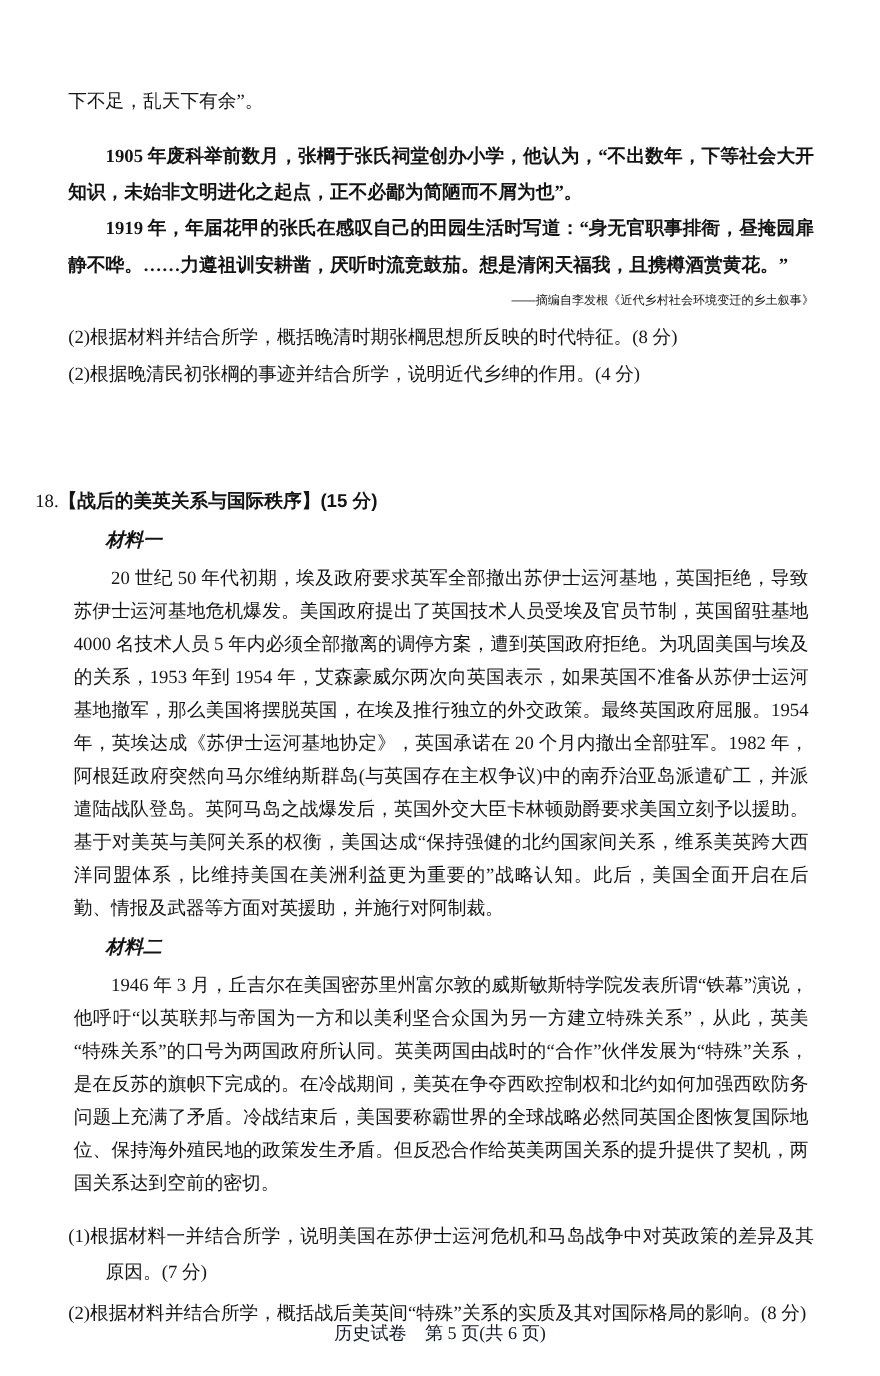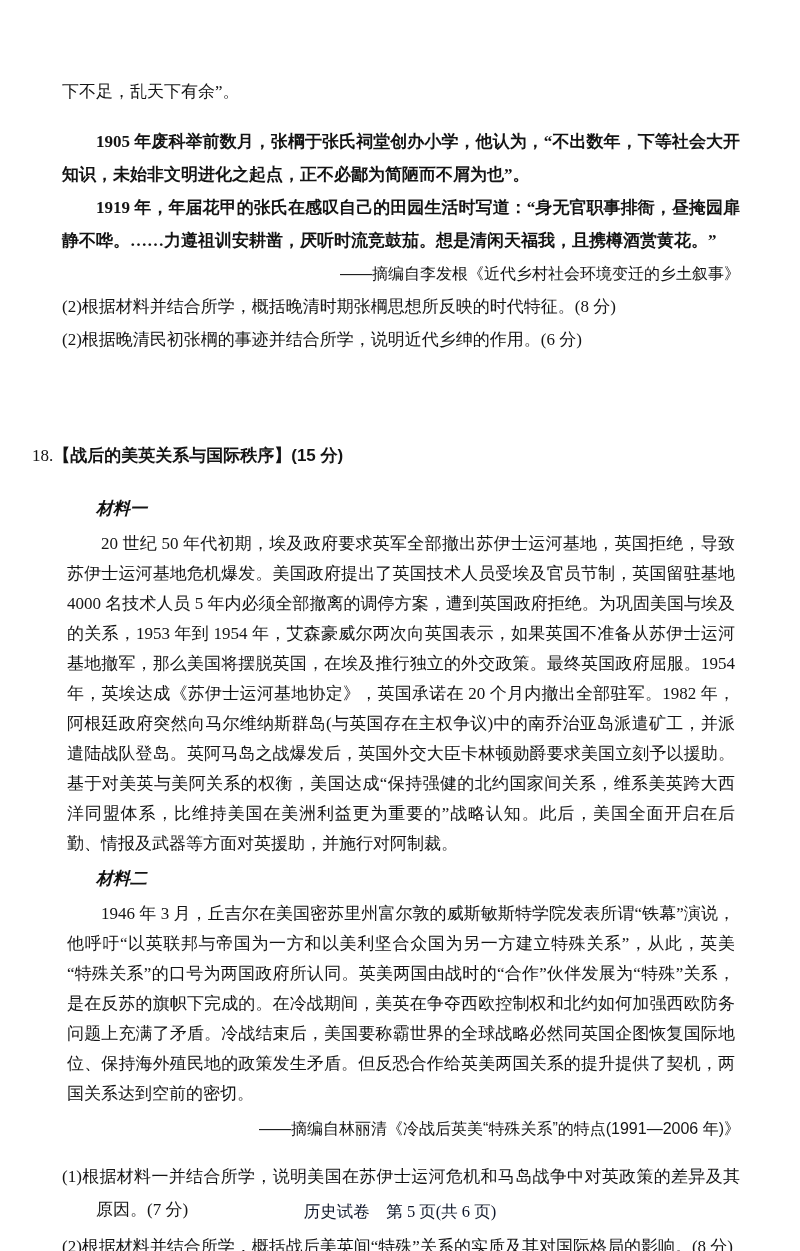--- a/index.html
+++ b/index.html
@@ -11,26 +11,26 @@
     overflow:hidden;
     font-family:"Liberation Serif","DejaVu Serif",serif;
     color:#141414;
     font-size:17px;
     box-sizing:border-box;
     padding:58px 60px 0 62px;
   }
   .q17-block{line-height:33px;}
   .tail-line{text-align:justify;}
   .para{text-align:justify;text-indent:2em;margin:0;font-weight:bold;}
-  .source-line{text-align:right;margin:0;font-family:"Liberation Sans","DejaVu Sans",sans-serif;font-size:16px;}
+  .source-line{text-align:right;margin:0;font-family:"Liberation Sans","DejaVu Sans",sans-serif;font-size:11px;}
   .q-item{text-align:justify;margin:0;}
   .q-item-hang{padding-left:2em;text-indent:-2em;text-align:justify;margin:0;}
 
   .q18-section{margin-top:84px;line-height:30px;}
-  .q18-head{margin-left:-30px;line-height:32px;margin-bottom:22px;}
+  .q18-head{margin-left:-30px;line-height:32px;margin-bottom:4px;}
   .q18-num{font-family:"Liberation Serif","DejaVu Serif",serif;}
   .q18-title{font-weight:bold;font-family:"Liberation Sans","DejaVu Sans",sans-serif;}
   .mat-label{font-weight:bold;text-indent:2em;margin:4px 0 2px 0;font-family:"Liberation Sans","DejaVu Sans",sans-serif;font-style:italic;}
   .mat-text{text-align:justify;text-indent:2em;margin:5px;line-height:30px;}
   .q18-questions{margin-top:16px;line-height:33px;}
   .q18-questions .q-item-hang + .q-item-hang{margin-top:4px;}
 
   .footer{
     position:absolute;left:0;bottom:28px;width:100%;
     text-align:center;font-size:16.5px;color:#0f172a;
@@ -40,34 +40,33 @@
 <body>
 
 <div class="page">
 
   <div class="q17-block">
     <p class="tail-line">下不足，乱天下有余”。</p>
     <p class="para">1905 年废科举前数月，张棡于张氏祠堂创办小学，他认为，“不出数年，下等社会大开知识，未始非文明进化之起点，正不必鄙为简陋而不屑为也”。</p>
     <p class="para">1919 年，年届花甲的张氏在感叹自己的田园生活时写道：“身无官职事排衙，昼掩园扉静不哗。……力遵祖训安耕凿，厌听时流竞鼓茄。想是清闲天福我，且携樽酒赏黄花。”</p>
     <p class="source-line">——摘编自李发根《近代乡村社会环境变迁的乡土叙事》</p>
     <p class="q-item">(2)根据材料并结合所学，概括晚清时期张棡思想所反映的时代特征。(8 分)</p>
-    <p class="q-item">(2)根据晚清民初张棡的事迹并结合所学，说明近代乡绅的作用。(6 分)</p>
+    <p class="q-item">(2)根据晚清民初张棡的事迹并结合所学，说明近代乡绅的作用。(4 分)</p>
   </div>
 
   <div class="q18-section">
     <div class="q18-head">
       <span class="q18-num">18.</span><span class="q18-title">【战后的美英关系与国际秩序】(15 分)</span>
     </div>
 
     <p class="mat-label">材料一</p>
     <p class="mat-text">20 世纪 50 年代初期，埃及政府要求英军全部撤出苏伊士运河基地，英国拒绝，导致苏伊士运河基地危机爆发。美国政府提出了英国技术人员受埃及官员节制，英国留驻基地 4000 名技术人员 5 年内必须全部撤离的调停方案，遭到英国政府拒绝。为巩固美国与埃及的关系，1953 年到 1954 年，艾森豪威尔两次向英国表示，如果英国不准备从苏伊士运河基地撤军，那么美国将摆脱英国，在埃及推行独立的外交政策。最终英国政府屈服。1954 年，英埃达成《苏伊士运河基地协定》，英国承诺在 20 个月内撤出全部驻军。1982 年，阿根廷政府突然向马尔维纳斯群岛(与英国存在主权争议)中的南乔治亚岛派遣矿工，并派遣陆战队登岛。英阿马岛之战爆发后，英国外交大臣卡林顿勋爵要求美国立刻予以援助。基于对美英与美阿关系的权衡，美国达成“保持强健的北约国家间关系，维系美英跨大西洋同盟体系，比维持美国在美洲利益更为重要的”战略认知。此后，美国全面开启在后勤、情报及武器等方面对英援助，并施行对阿制裁。</p>
 
     <p class="mat-label">材料二</p>
     <p class="mat-text">1946 年 3 月，丘吉尔在美国密苏里州富尔敦的威斯敏斯特学院发表所谓“铁幕”演说，他呼吁“以英联邦与帝国为一方和以美利坚合众国为另一方建立特殊关系”，从此，英美“特殊关系”的口号为两国政府所认同。英美两国由战时的“合作”伙伴发展为“特殊”关系，是在反苏的旗帜下完成的。在冷战期间，美英在争夺西欧控制权和北约如何加强西欧防务问题上充满了矛盾。冷战结束后，美国要称霸世界的全球战略必然同英国企图恢复国际地位、保持海外殖民地的政策发生矛盾。但反恐合作给英美两国关系的提升提供了契机，两国关系达到空前的密切。</p>
-    <p class="source-line">——摘编自林丽清《冷战后英美“特殊关系”的特点(1991—2006 年)》</p>
 
     <div class="q18-questions">
       <p class="q-item-hang">(1)根据材料一并结合所学，说明美国在苏伊士运河危机和马岛战争中对英政策的差异及其原因。(7 分)</p>
       <p class="q-item-hang">(2)根据材料并结合所学，概括战后美英间“特殊”关系的实质及其对国际格局的影响。(8 分)</p>
     </div>
   </div>
 
   <div class="footer">历史试卷　第 5 页(共 6 页)</div>
 
 </div>

